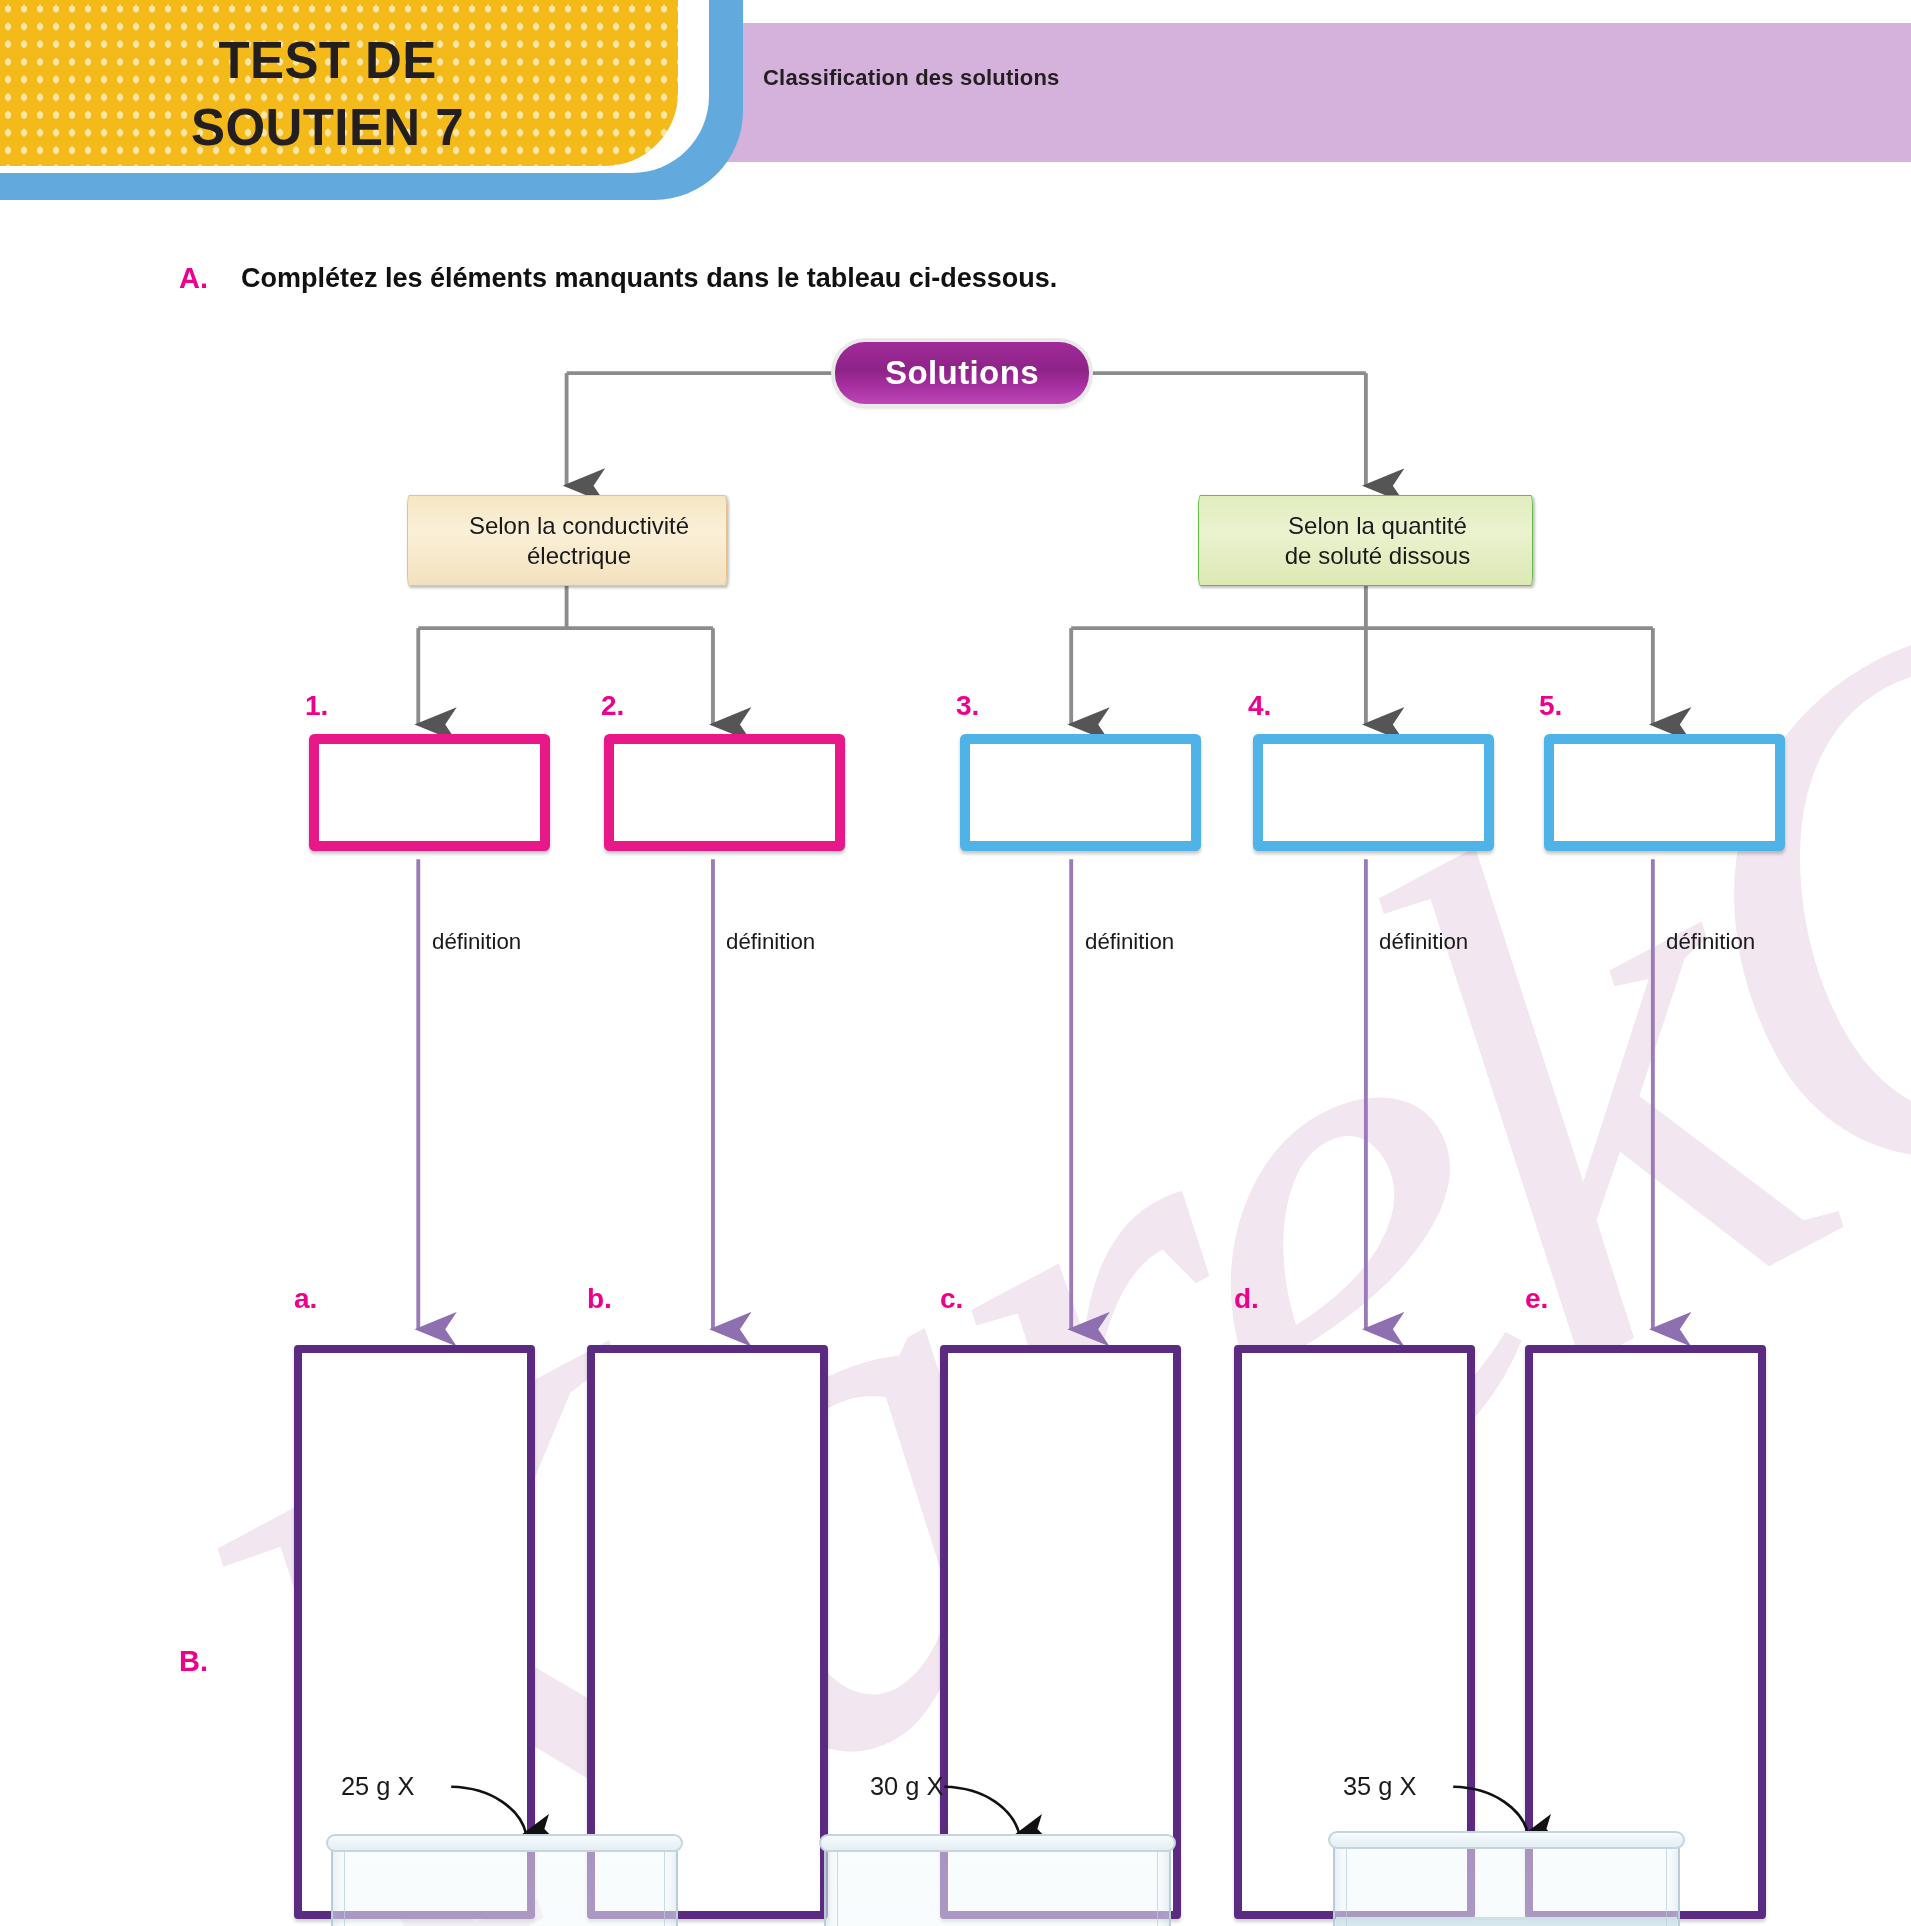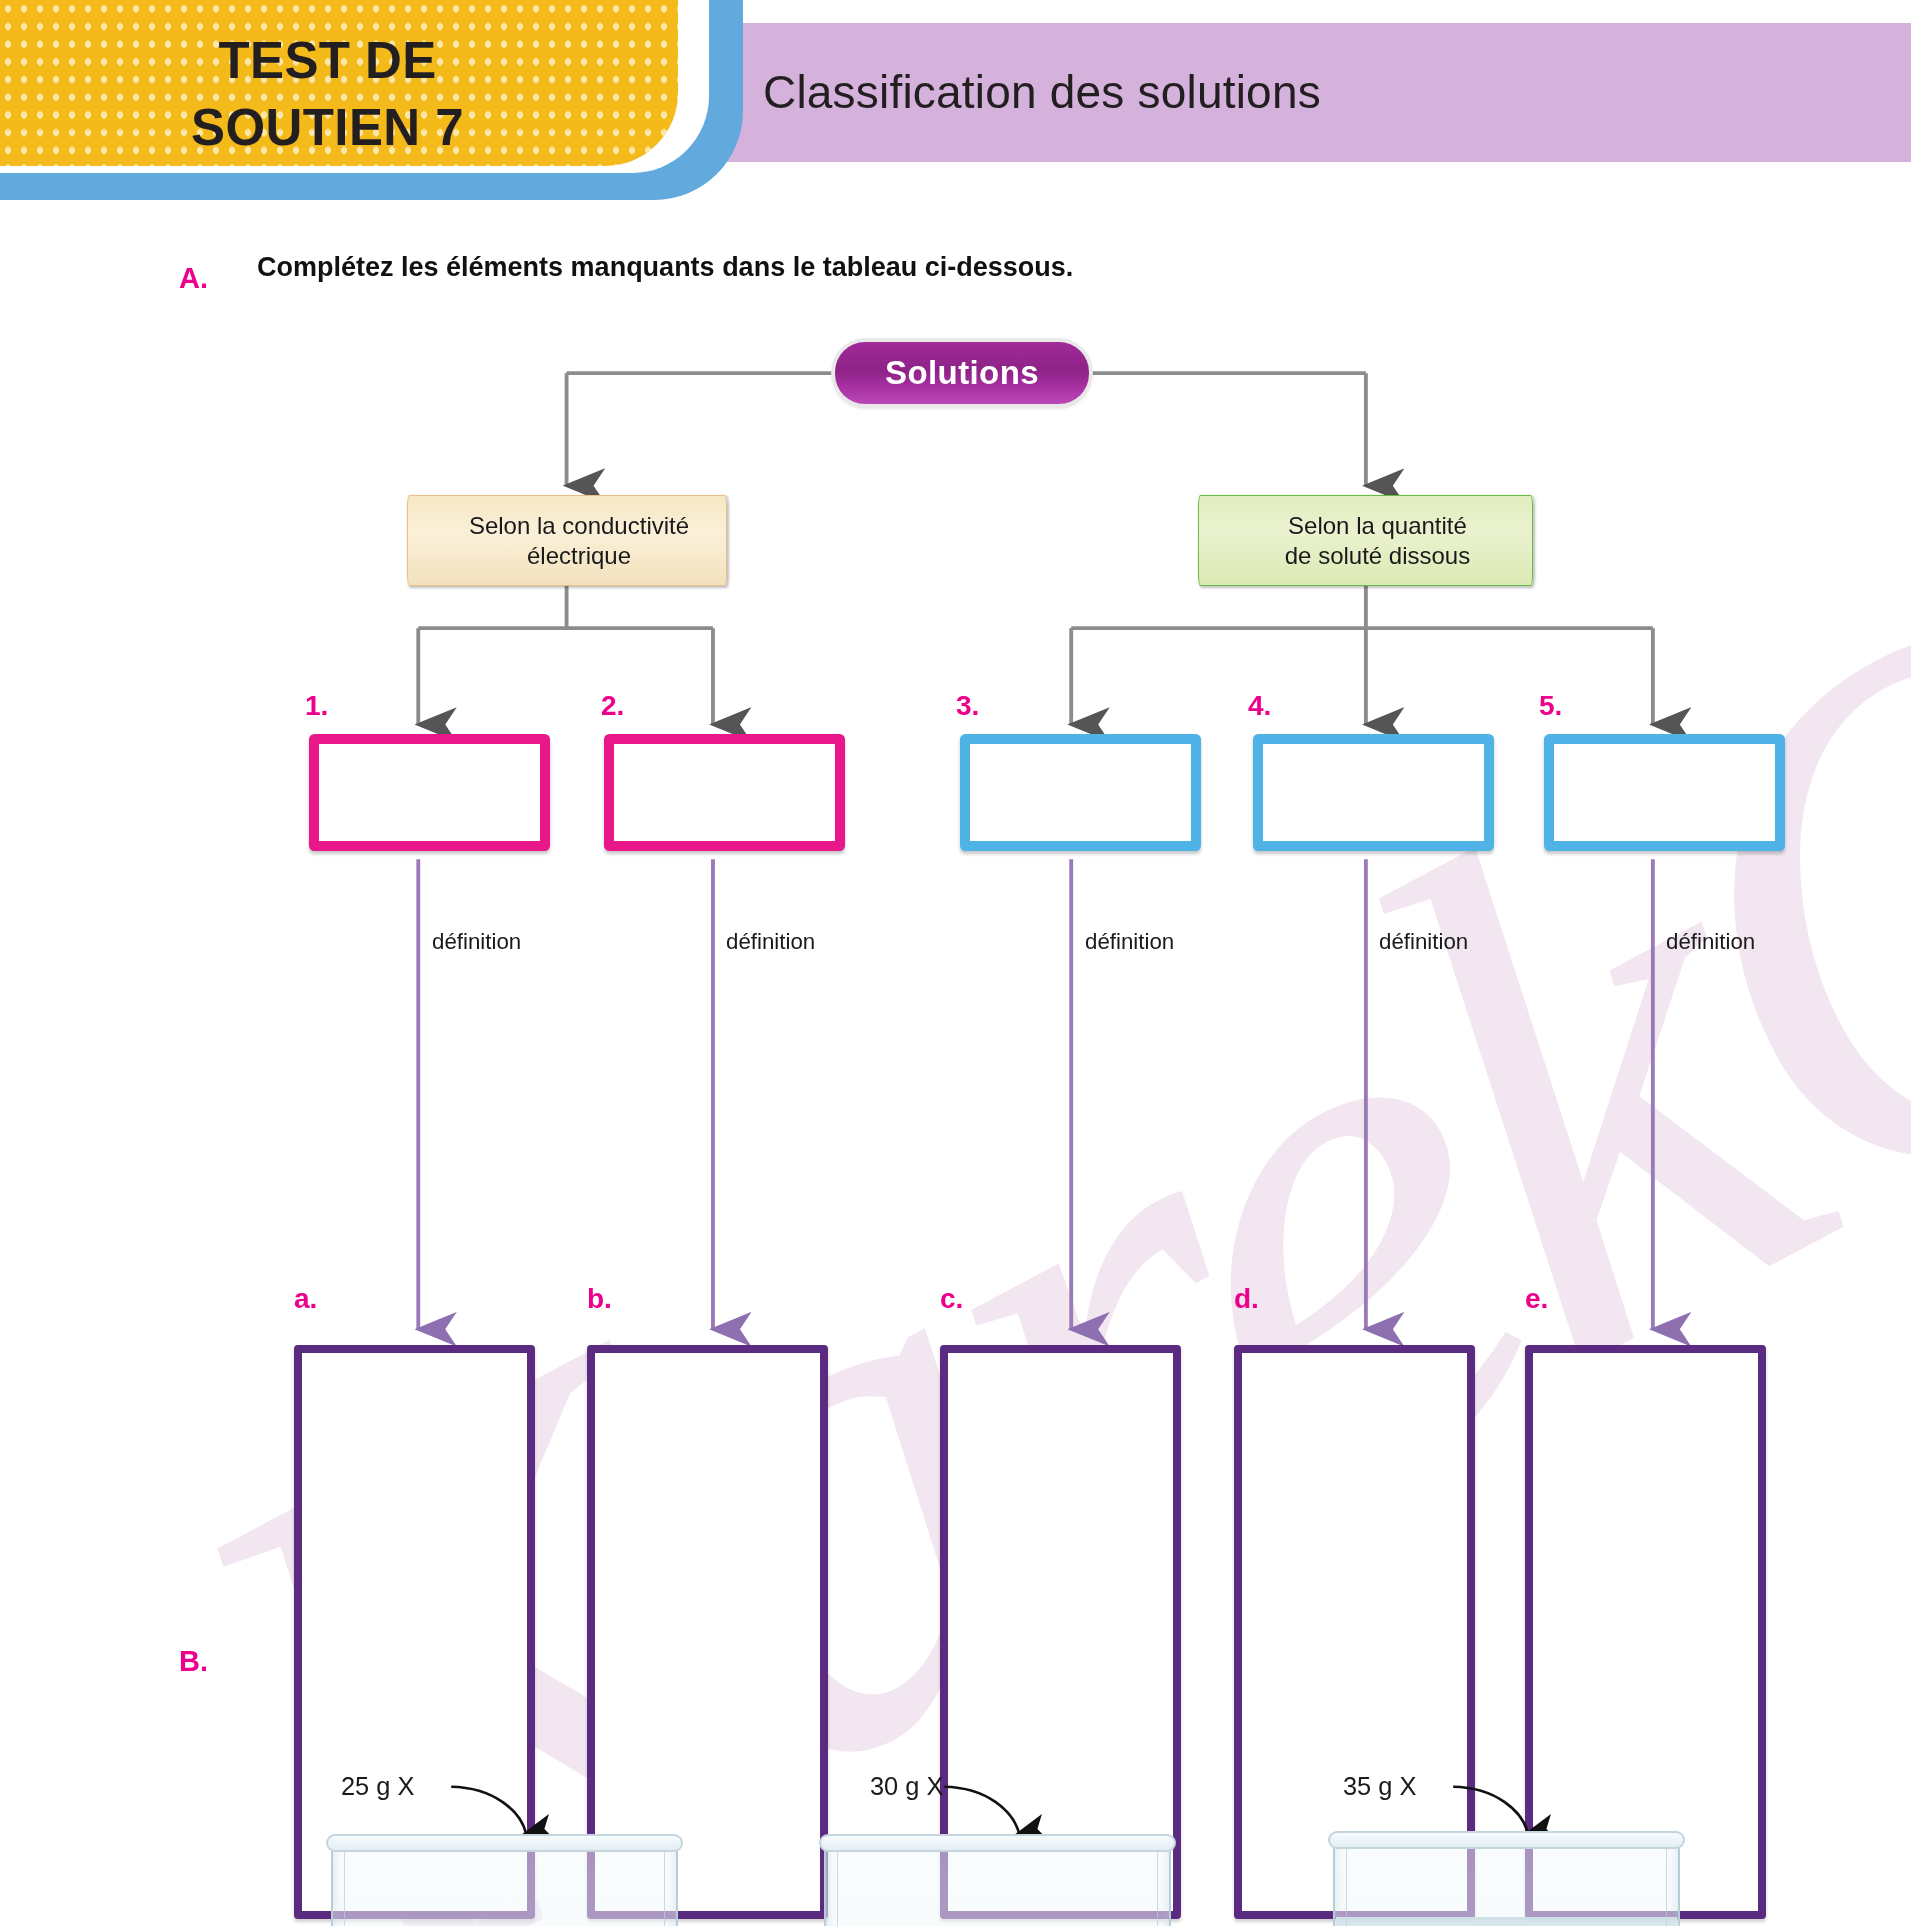--- a/index.html
+++ b/index.html
@@ -66,21 +66,21 @@
     position:absolute;left:724px;top:23px;width:1187px;height:139px;
     background:#d5b2dc;
   }
   .hdr-purple-skew{
     position:absolute;left:686px;top:23px;width:85px;height:139px;
     background:#d5b2dc;
     transform:skewX(14deg);
   }
   .hdr-subtitle{
     position:absolute;left:763px;top:65px;
-    font-size:46px;font-weight:normal;color:#231f20;
+    font-size:22px;font-weight:bold;color:#231f20;
     letter-spacing:0.2px;
   }
 
   
   #content{position:absolute;left:0;top:0;width:1911px;height:2457px;z-index:4;}
 
   .q-letter{
     position:absolute;
     font-size:29px;font-weight:bold;color:#ec008c;
   }
@@ -222,21 +222,21 @@
   <div class="hdr-title">
     <div>TEST DE</div>
     <div>SOUTIEN 7</div>
   </div>
   <div class="hdr-subtitle">Classification des solutions</div>
 </div>
 
 <div id="content">
 
   <div class="q-letter" style="left:179px;top:262px;">A.</div>
-  <div class="q-text" style="left:241px;top:252px;margin-left:16px;">Complétez les éléments manquants dans le tableau ci-dessous.</div>
+  <div class="q-text" style="left:241px;top:263px;">Complétez les éléments manquants dans le tableau ci-dessous.</div>
 
   <div id="diagram">
 
     <svg id="connectors" viewBox="0 0 4961 3380">
       <defs>
         <linearGradient id="gray" x1="0" y1="0" x2="0" y2="1">
           <stop offset="0" stop-color="#9a9a9a"></stop>
             <stop offset="1" stop-color="#4d4d4d"></stop>
         </linearGradient>
         <marker id="arrGray" markerWidth="9" markerHeight="11" refX="4.5" refY="10" orient="auto">

